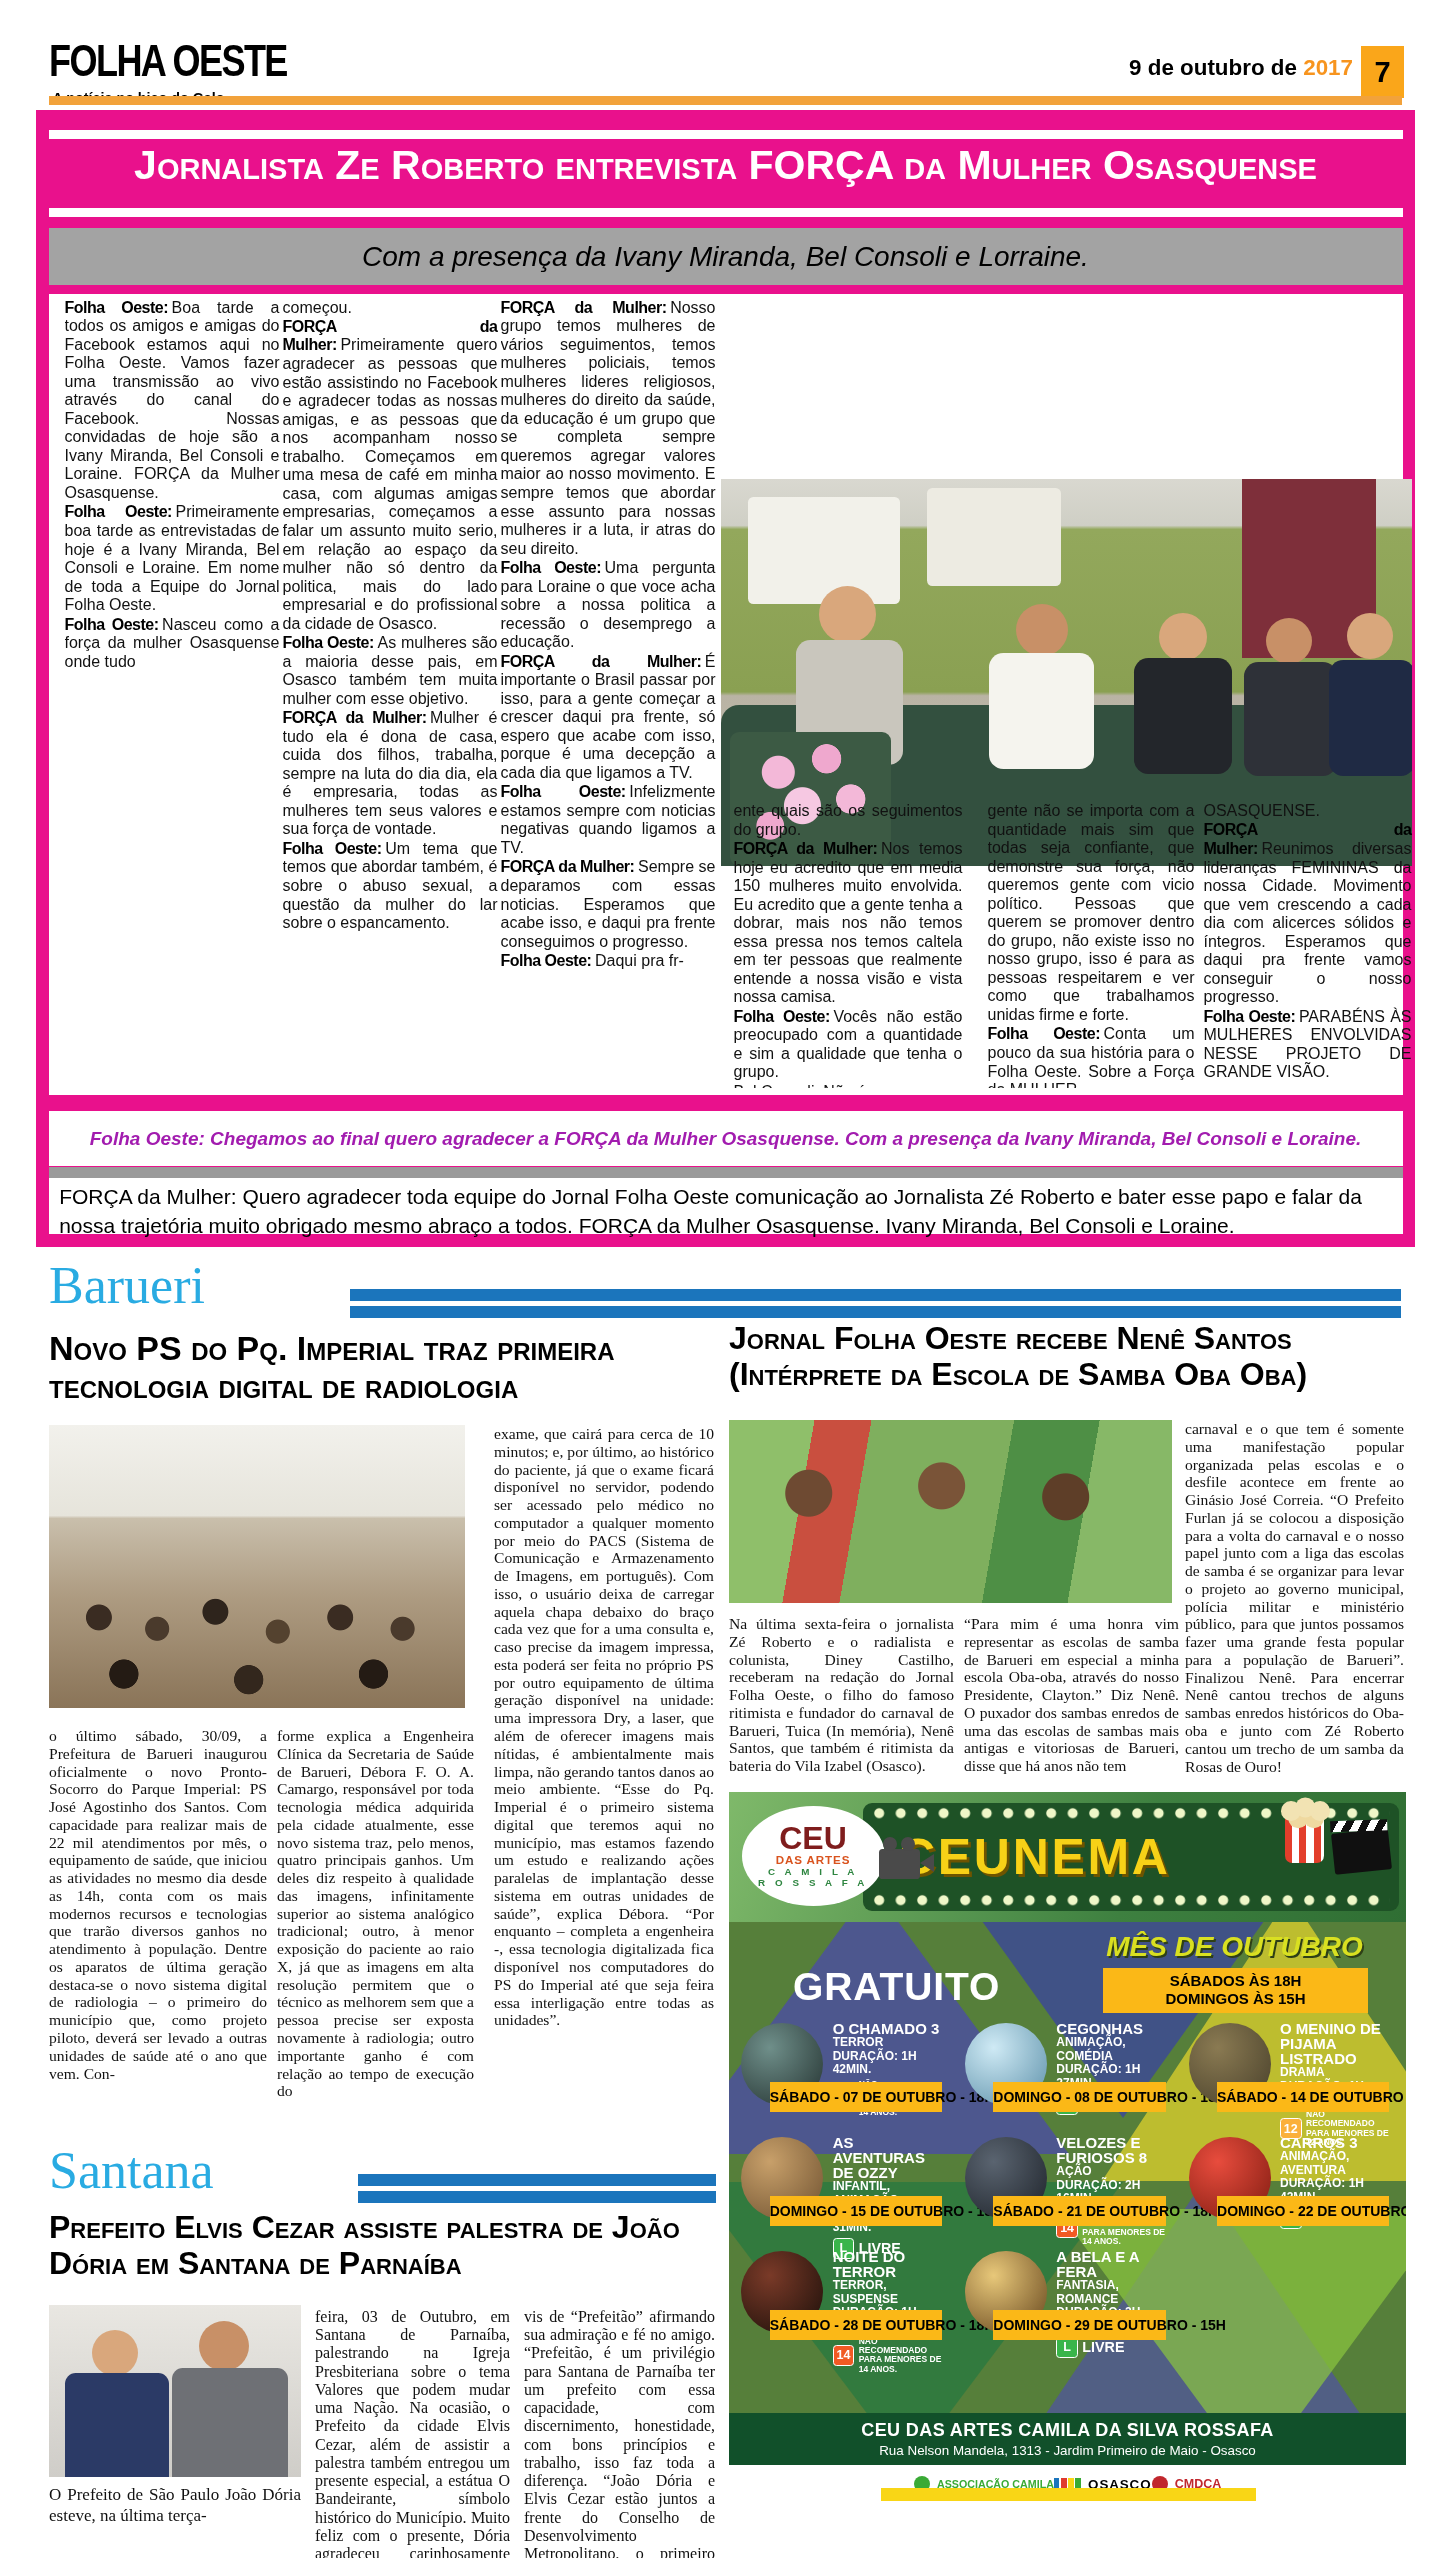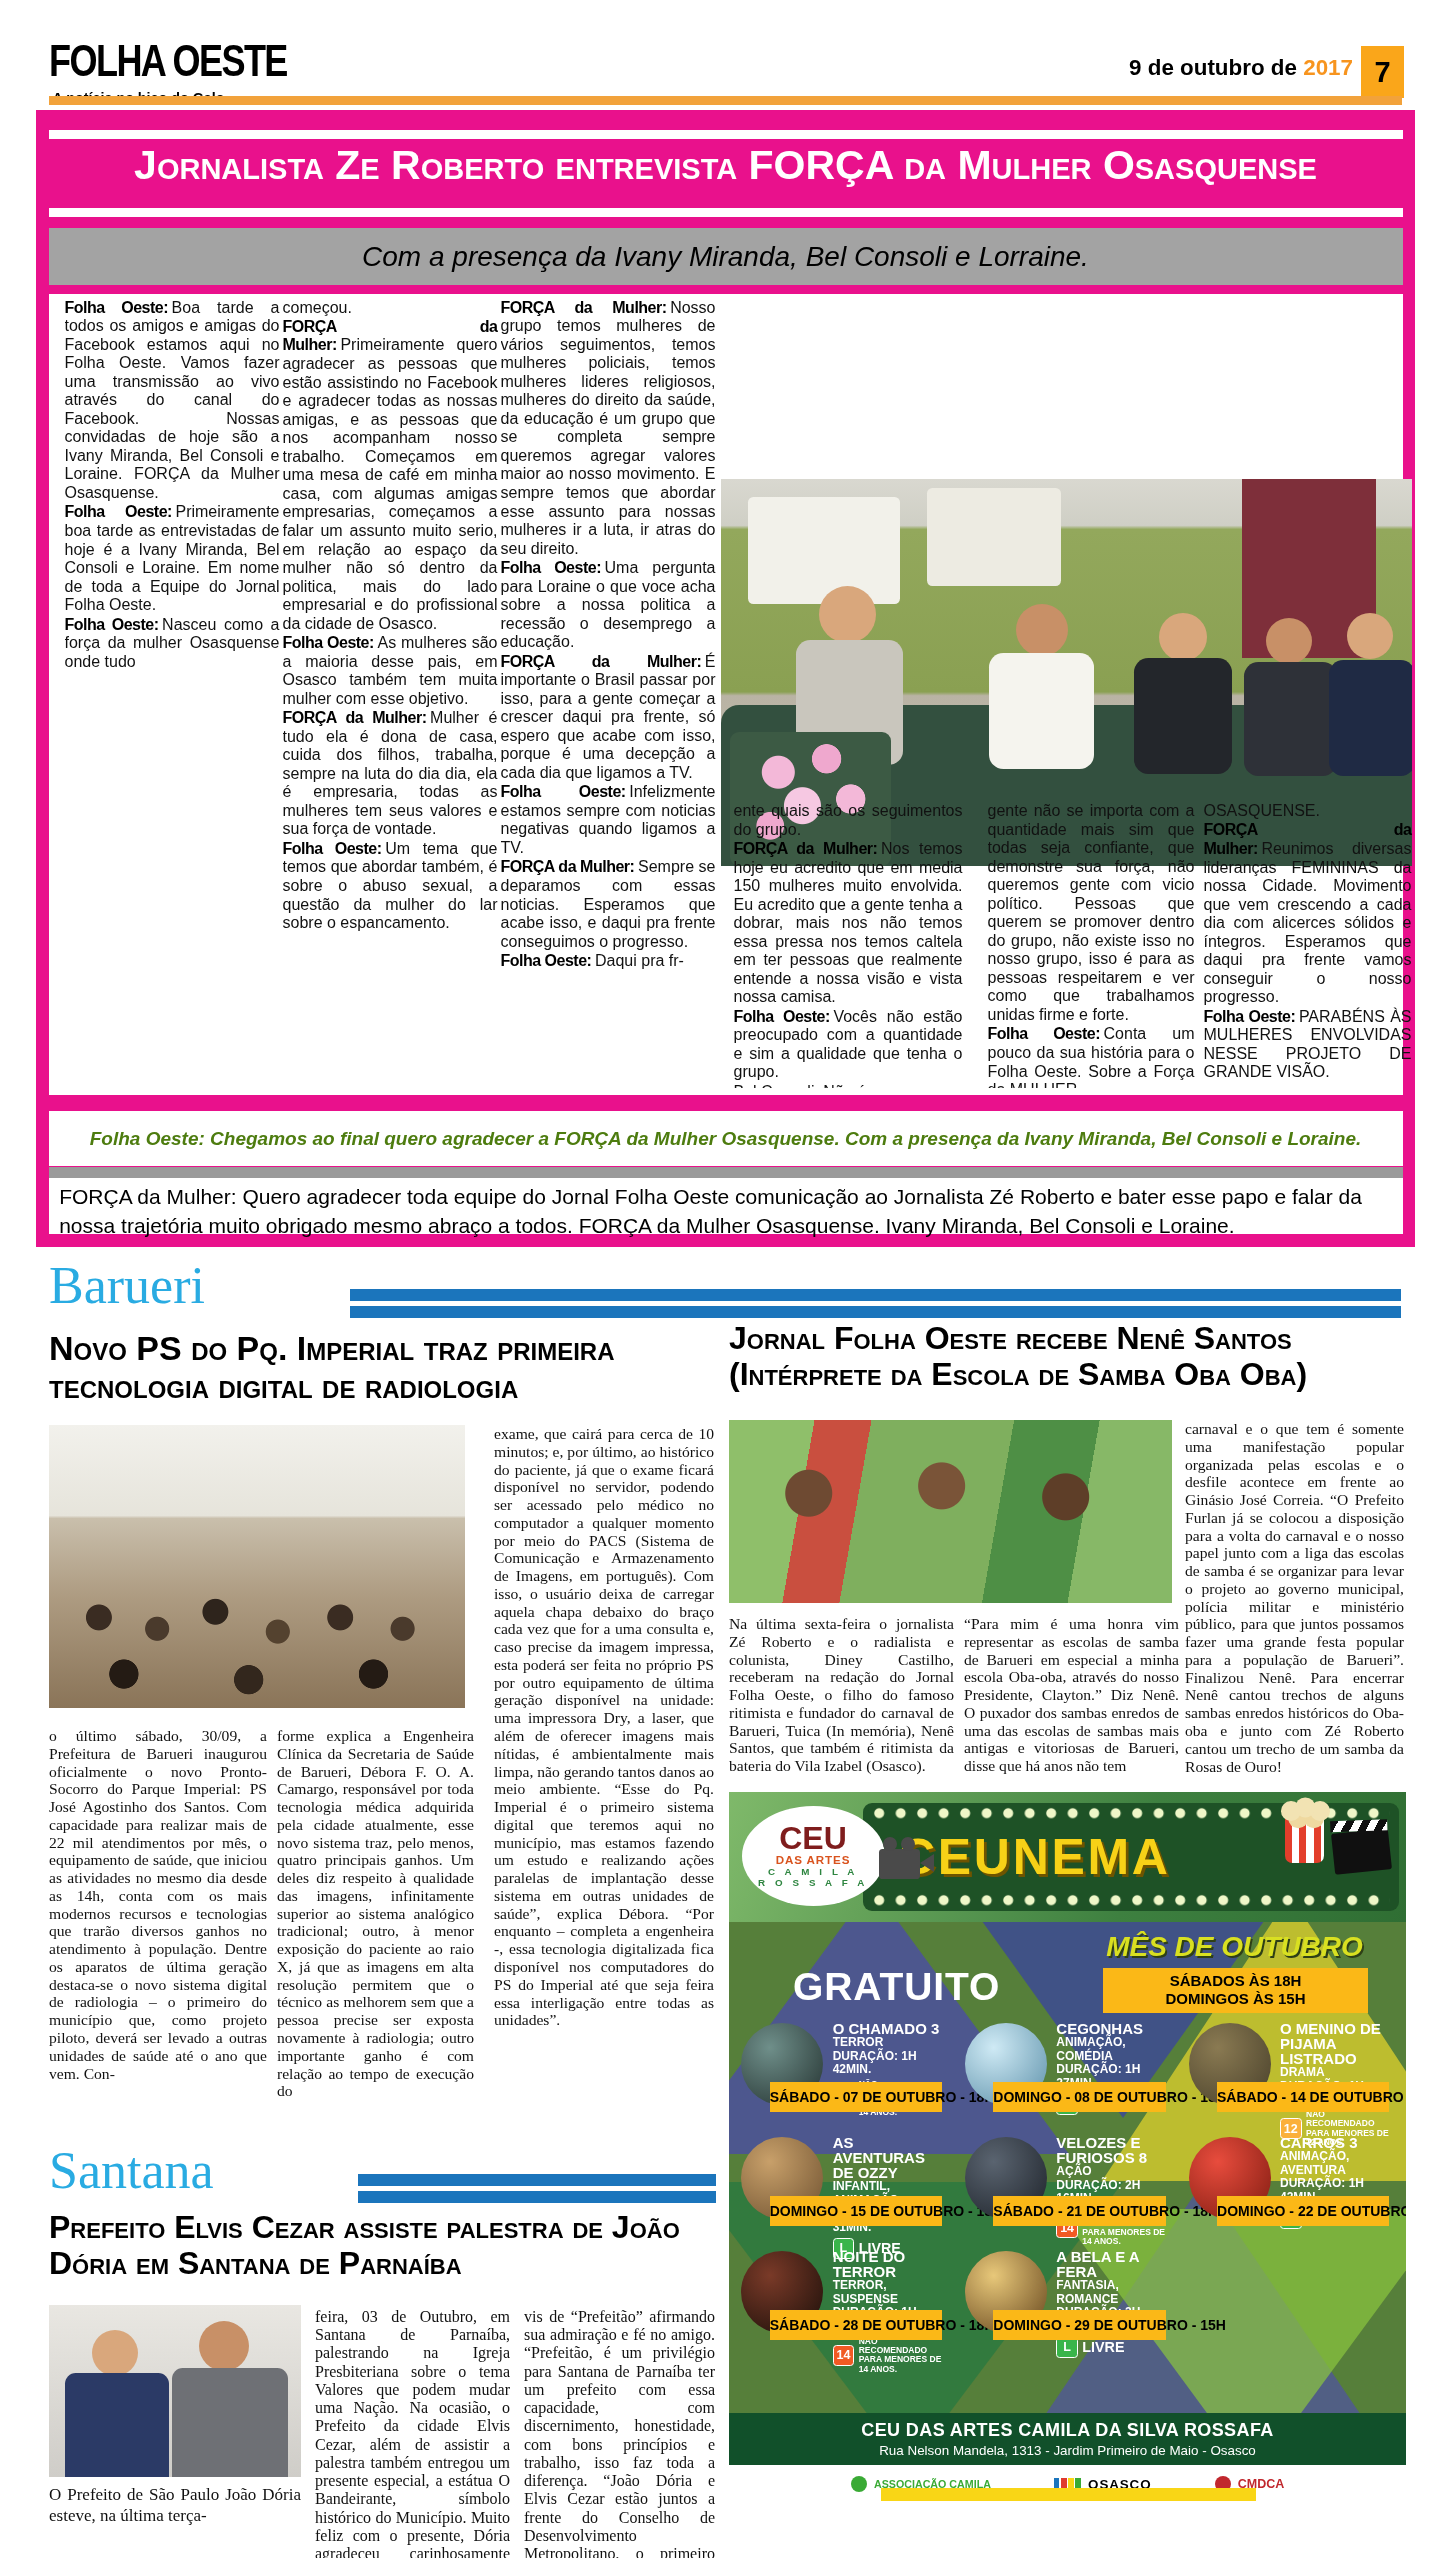--- a/index.html
+++ b/index.html
@@ -21,21 +21,21 @@
   .int-frame { position:absolute; left:36px; top:110px; width:1379px; height:1137px; background:#E9118C; }
   .int-rule { position:absolute; left:12.5px; right:12.5px; height:9px; background:#fff; }
   .int-headline { position:absolute; left:12.5px; right:12.5px; top:32px; text-align:center; color:#fff;
                   font-variant:small-caps; font-weight:900; font-size:41px; letter-spacing:0px; white-space:nowrap; }
   .int-subbox { position:absolute; left:12.5px; right:12.5px; top:118px; height:57px; background:#a3a3a3;
                 display:flex; align-items:center; justify-content:center; }
   .int-subhead { font-style:italic; font-size:28px; color:#000; font-weight:500; }
   .int-body { position:absolute; left:12.5px; right:12.5px; top:184px; height:801px; background:#fff; }
   .int-banner { position:absolute; left:12.5px; right:12.5px; top:1001px; height:55px; background:#fff;
                 display:flex; align-items:center; justify-content:center; }
-  .int-banner div { font-style:italic; font-weight:700; font-size:19px; color:#4d7c0f; }
+  .int-banner div { font-style:italic; font-weight:700; font-size:19px; color:#a21caf; }
   .int-graybar { position:absolute; left:12.5px; right:12.5px; top:1057px; height:11.6px; background:#9A9A9A; }
   .int-closing { position:absolute; left:12.5px; right:12.5px; top:1068px; height:56px; background:#fff;
                  padding:5.4px 10.7px; font-size:21px; color:#000; line-height:1.35; }
 
   .icol { position:absolute; overflow:hidden; font-size:16px; line-height:1.16; text-align:justify; color:#111; }
   .icol p { margin-bottom:0.9px; }
   .speaker { font-weight:900; letter-spacing:-0.5px; color:#000; padding-right:3.6px; }
 
   .int-photo { position:absolute; left:672px; top:185px; width:691px; height:387px; overflow:hidden;
                background:linear-gradient(#D9D8D0 0%, #CFCFC5 12%, #93A85C 13%, #8AA052 55%, #B9B3A4 56%, #C9C4B6 100%); }
@@ -104,21 +104,21 @@
   .rating-note { font-size:8.5px; font-weight:700; color:#fff; line-height:1.1; text-transform:uppercase; max-width:152px; }
   .rating-row.v-l .rating-note { font-size:14.3px; font-weight:900; }
   .mdate { position:absolute; left:30px; right:5.4px; bottom:5.4px; background:#FBB817; text-align:center;
            font-size:14px; font-weight:900; color:#000; padding:7px 0; white-space:nowrap; }
 
   .ad-footer { position:absolute; left:0; top:621px; width:677px; height:52px; background:#11502A;
                display:flex; flex-direction:column; align-items:center; justify-content:center; }
   .venue { font-size:18px; font-weight:900; color:#fff; letter-spacing:0.4px; }
   .addr { font-size:13.4px; color:#fff; margin-top:2.7px; }
   .logo-strip { position:absolute; left:0; top:673px; width:677px; height:38px; background:#fff;
-                display:flex; align-items:center; justify-content:center; gap:63px; }
+                display:flex; align-items:center; justify-content:center; }
   .logo-item { display:flex; align-items:center; gap:7.2px; }
   .lg-dot { width:16px; height:16px; border-radius:50%; }
   .lg-assoc-txt { font-size:10.7px; font-weight:900; color:#3AAA35; }
   .lg-osasco-txt { font-size:13.4px; font-weight:900; color:#000; letter-spacing:0.9px; }
   .lg-cmdca-txt { font-size:12.5px; font-weight:900; color:#C1272D; }
   .osasco-bars { display:flex; gap:1.8px; }
   .osasco-bars i { width:5.4px; height:12.5px; display:block; }
   .yellow-strip { position:absolute; left:152px; top:696px; width:375px; height:12.5px; background:#F9D616; }
 </style>
 </head>

